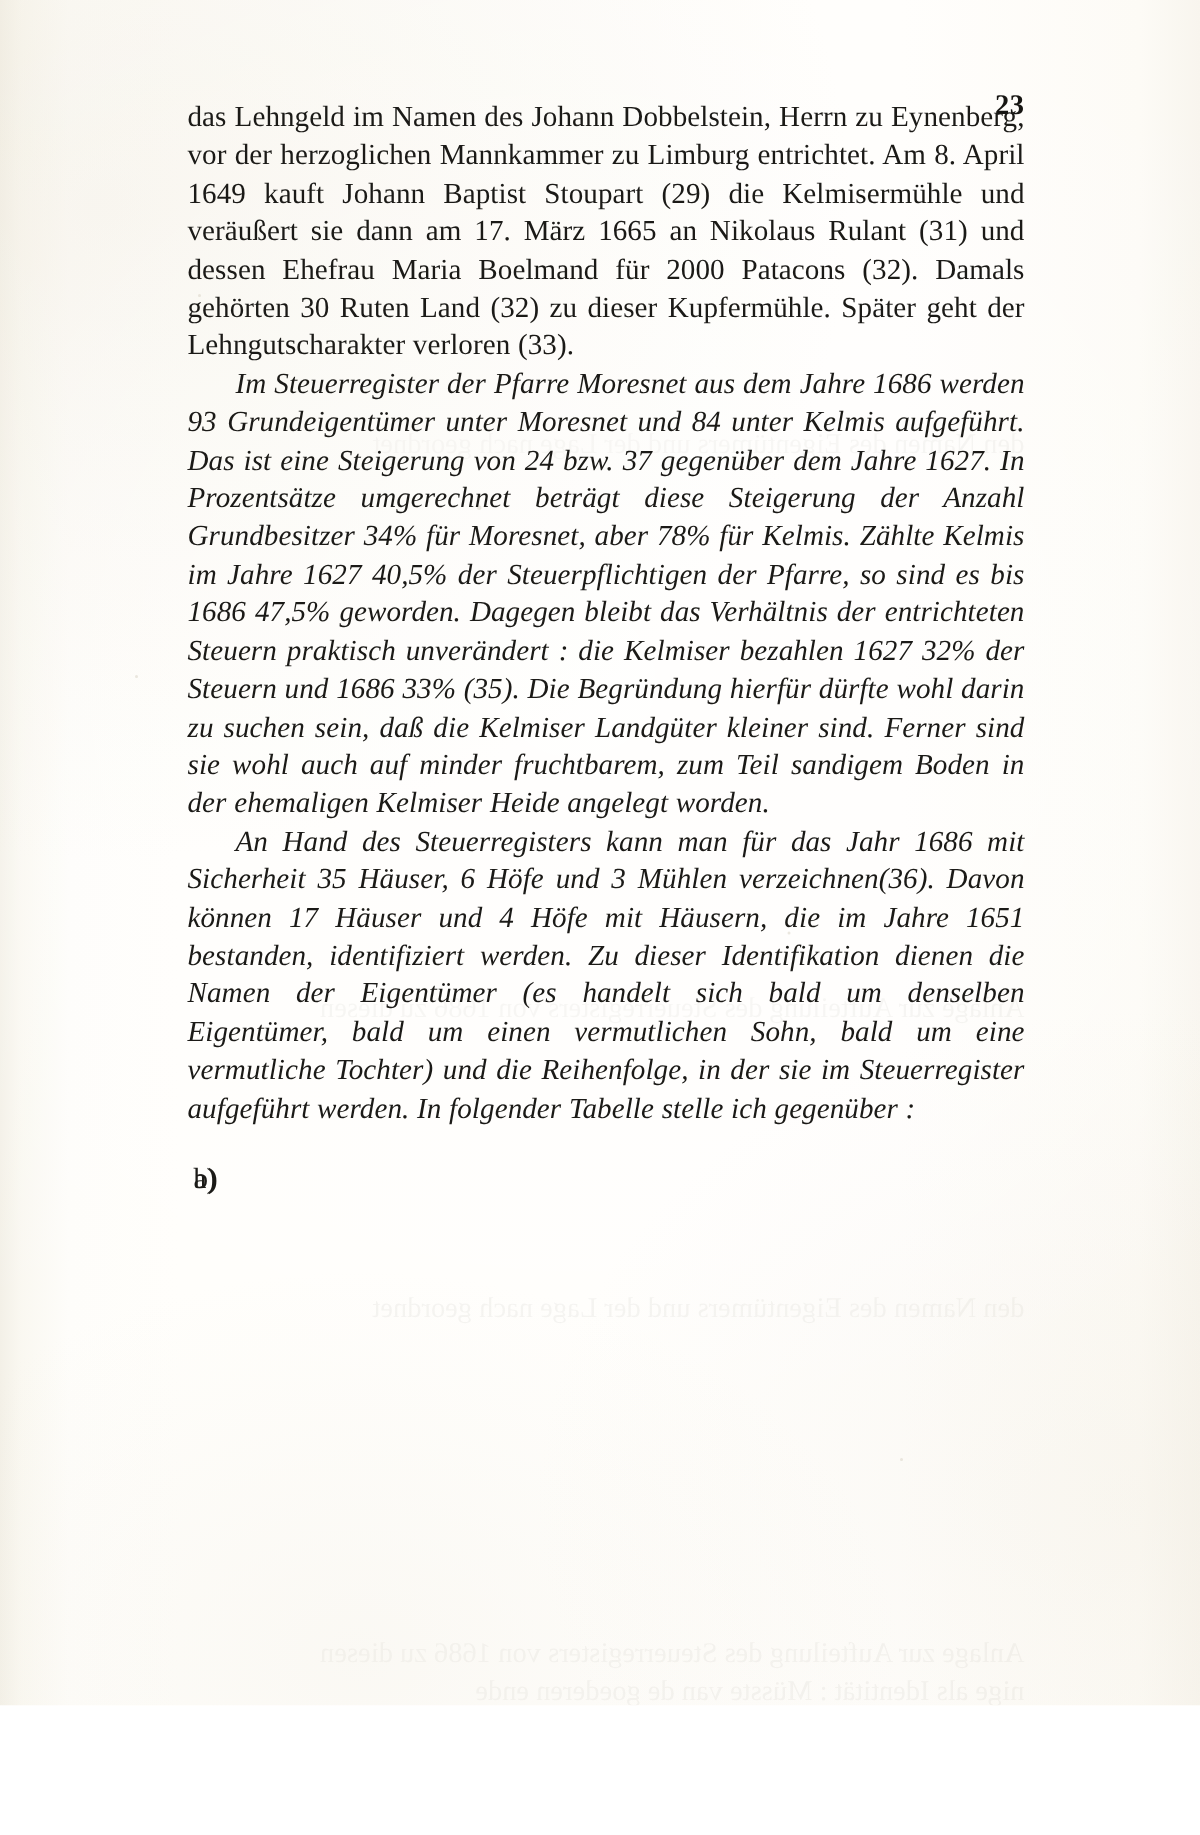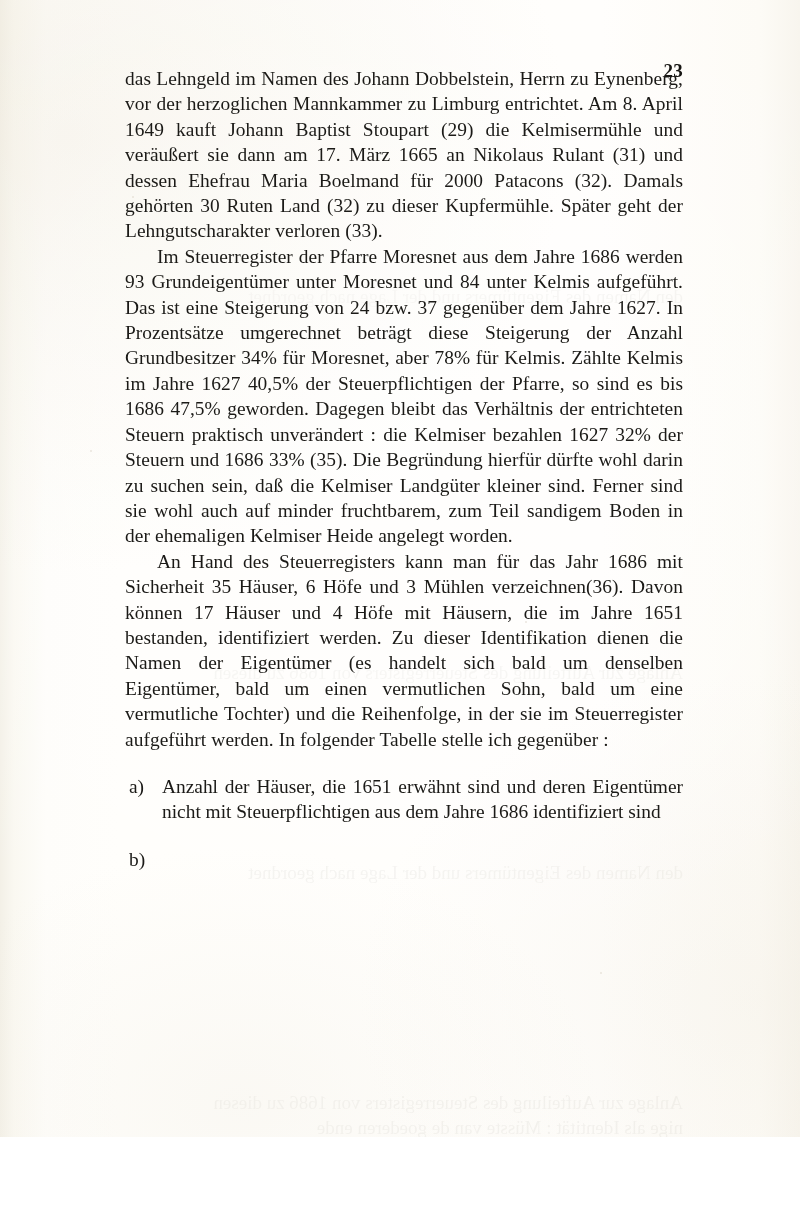--- a/index.html
+++ b/index.html
@@ -85,20 +85,21 @@
     text-align: justify;
     text-align-last: left;
     color: #1b1a17;
     letter-spacing: 0.05px;
     word-spacing: 0.2px;
     -webkit-font-smoothing: antialiased;
   }
 
   p.indent-par {
     text-indent: 32px;
+    font-style: italic;
   }
 
   .section-heading {
     margin: 0;
     padding-top: 25px;
     padding-bottom: 9px;
     padding-left: 3px;
     font-size: 19.4px;
     line-height: 25.4px;
     color: #141310;
@@ -175,21 +176,20 @@
 
     <p class="body-par">das Lehngeld im Namen des Johann Dobbelstein, Herrn zu Eynenberg, vor der herzoglichen Mannkammer zu Limburg entrichtet. Am 8. April 1649 kauft Johann Baptist Stoupart (29) die Kelmisermühle und veräußert sie dann am 17. März 1665 an Nikolaus Rulant (31) und dessen Ehefrau Maria Boelmand für 2000 Patacons (32). Damals gehörten 30 Ruten Land (32) zu dieser Kupfermühle. Später geht der Lehngutscharakter verloren (33).</p>
 
 
     <p class="body-par indent-par">Im Steuerregister der Pfarre Moresnet aus dem Jahre 1686 werden 93 Grundeigentümer unter Moresnet und 84 unter Kelmis aufgeführt. Das ist eine Steigerung von 24 bzw. 37 gegenüber dem Jahre 1627. In Prozentsätze umgerechnet beträgt diese Steigerung der Anzahl Grundbesitzer 34% für Moresnet, aber 78% für Kelmis. Zählte Kelmis im Jahre 1627 40,5% der Steuerpflichtigen der Pfarre, so sind es bis 1686 47,5% geworden. Dagegen bleibt das Verhältnis der entrichteten Steuern praktisch unverändert : die Kelmiser bezahlen 1627 32% der Steuern und 1686 33% (35). Die Begründung hierfür dürfte wohl darin zu suchen sein, daß die Kelmiser Landgüter kleiner sind. Ferner sind sie wohl auch auf minder fruchtbarem, zum Teil sandigem Boden in der ehemaligen Kelmiser Heide angelegt worden.</p>
 
     <p class="body-par indent-par gap-after-par">An Hand des Steuerregisters kann man für das Jahr 1686 mit Sicherheit 35 Häuser, 6 Höfe und 3 Mühlen verzeichnen(36). Davon können 17 Häuser und 4 Höfe mit Häusern, die im Jahre 1651 bestanden, identifiziert werden. Zu dieser Identifikation dienen die Namen der Eigentümer (es handelt sich bald um denselben Eigentümer, bald um einen vermutlichen Sohn, bald um eine vermutliche Tochter) und die Reihenfolge, in der sie im Steuerregister aufgeführt werden. In folgender Tabelle stelle ich gegenüber :</p>
 
     <p class="lettered-item item-spacing">
       <span class="marker">a)</span>
-      <span>Anzahl der Häuser, die 1651 erwähnt sind und deren Eigentümer nicht mit Steuerpflichtigen aus dem Jahre 1686 identifiziert sind</span>
     </p>
 
     <p class="lettered-item item-spacing">
       <span class="marker">b)</span>
     </p>
 
   </div>
 </div>
 
 </body></html>

